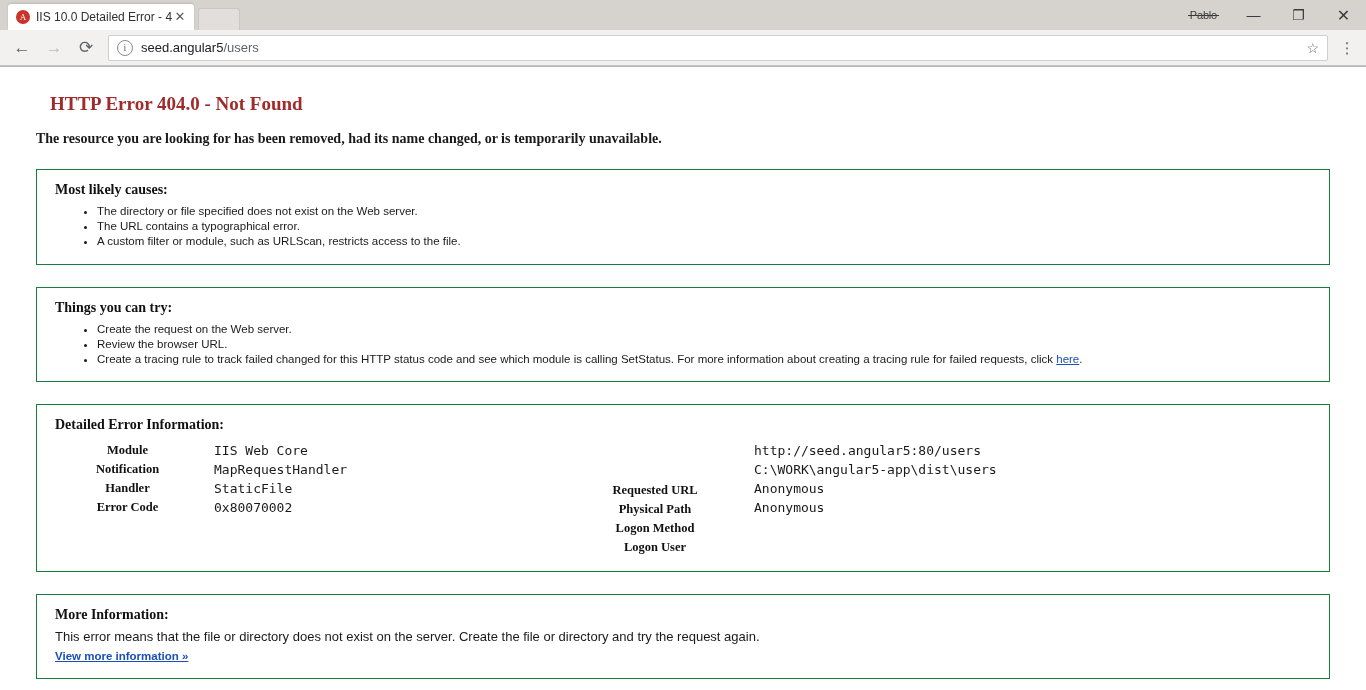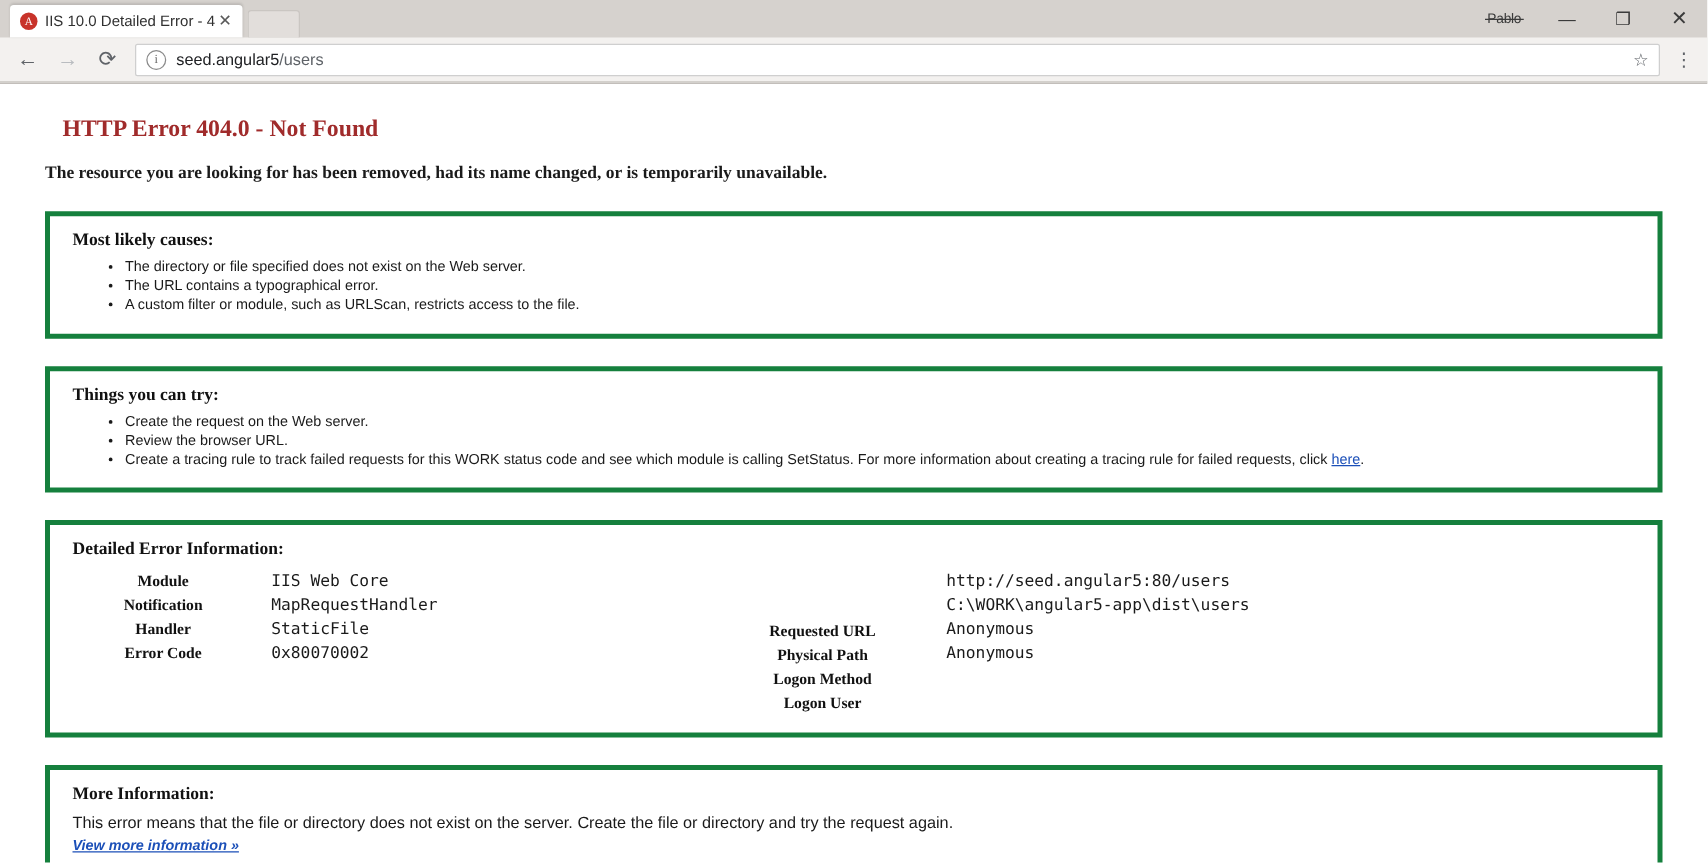--- a/index.html
+++ b/index.html
@@ -198,21 +198,21 @@
     margin: 26px 0 0 14px;
   }
   h2.err-sub {
     font-family: "Liberation Serif", serif;
     font-size: 14px;
     color: #1a1a1a;
     font-weight: bold;
     margin: 16px 0 0 0;
   }
   .panel {
-    border: 4px solid #15803d;
+    border: 1px solid #15803d;
     margin-top: 22px;
     padding: 12px 18px 14px 18px;
     box-sizing: border-box;
   }
   .panel-title {
     font-family: "Liberation Serif", serif;
     font-size: 14px;
     font-weight: bold;
     color: #111;
     margin: 0 0 6px 0;
@@ -266,21 +266,20 @@
     margin-top: 2px;
   }
   a.more-link {
     display: inline-block;
     margin-top: 6px;
     font-family: "Liberation Sans", sans-serif;
     font-size: 11.5px;
     font-weight: bold;
     color: #1b4fb8;
     text-decoration: underline;
-    font-style: italic;
   }
 </style>
 </head>
 <body>
 
 <div class="browser-chrome">
 
   <div class="tabstrip">
     <div class="tab">
       <span class="tab-favicon">A</span>
@@ -329,21 +328,21 @@
       <li>The URL contains a typographical error.</li>
       <li>A custom filter or module, such as URLScan, restricts access to the file.</li>
     </ul>
   </div>
 
   <div class="panel">
     <div class="panel-title">Things you can try:</div>
     <ul class="panel-list">
       <li>Create the request on the Web server.</li>
       <li>Review the browser URL.</li>
-      <li><span>Create a tracing rule to track failed requests for this WORK status code and see which module is calling SetStatus. For more information about creating a tracing rule for failed requests, click </span><a class="inline-link" href="#">here</a><span>.</span></li>
+      <li><span>Create a tracing rule to track failed changed for this HTTP status code and see which module is calling SetStatus. For more information about creating a tracing rule for failed requests, click </span><a class="inline-link" href="#">here</a><span>.</span></li>
     </ul>
   </div>
 
   <div class="panel">
     <div class="panel-title">Detailed Error Information:</div>
     <div class="detail-grid">
       <div class="detail-col left">
         <div class="detail-labels">
           <div>Module</div>
           <div>Notification</div>

